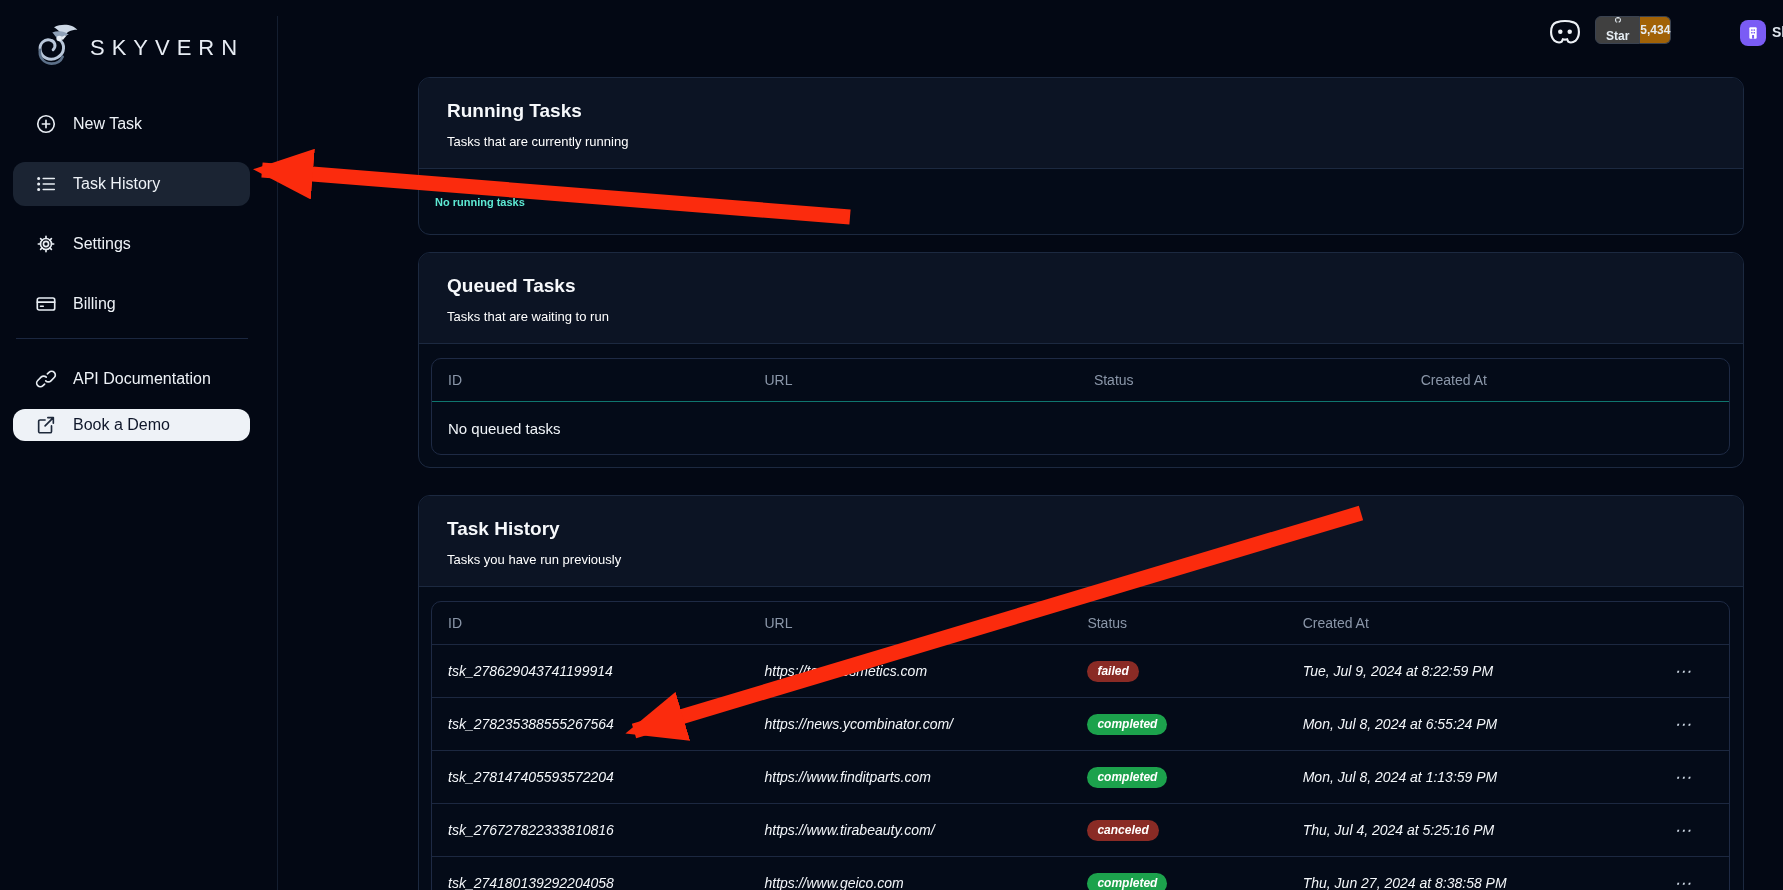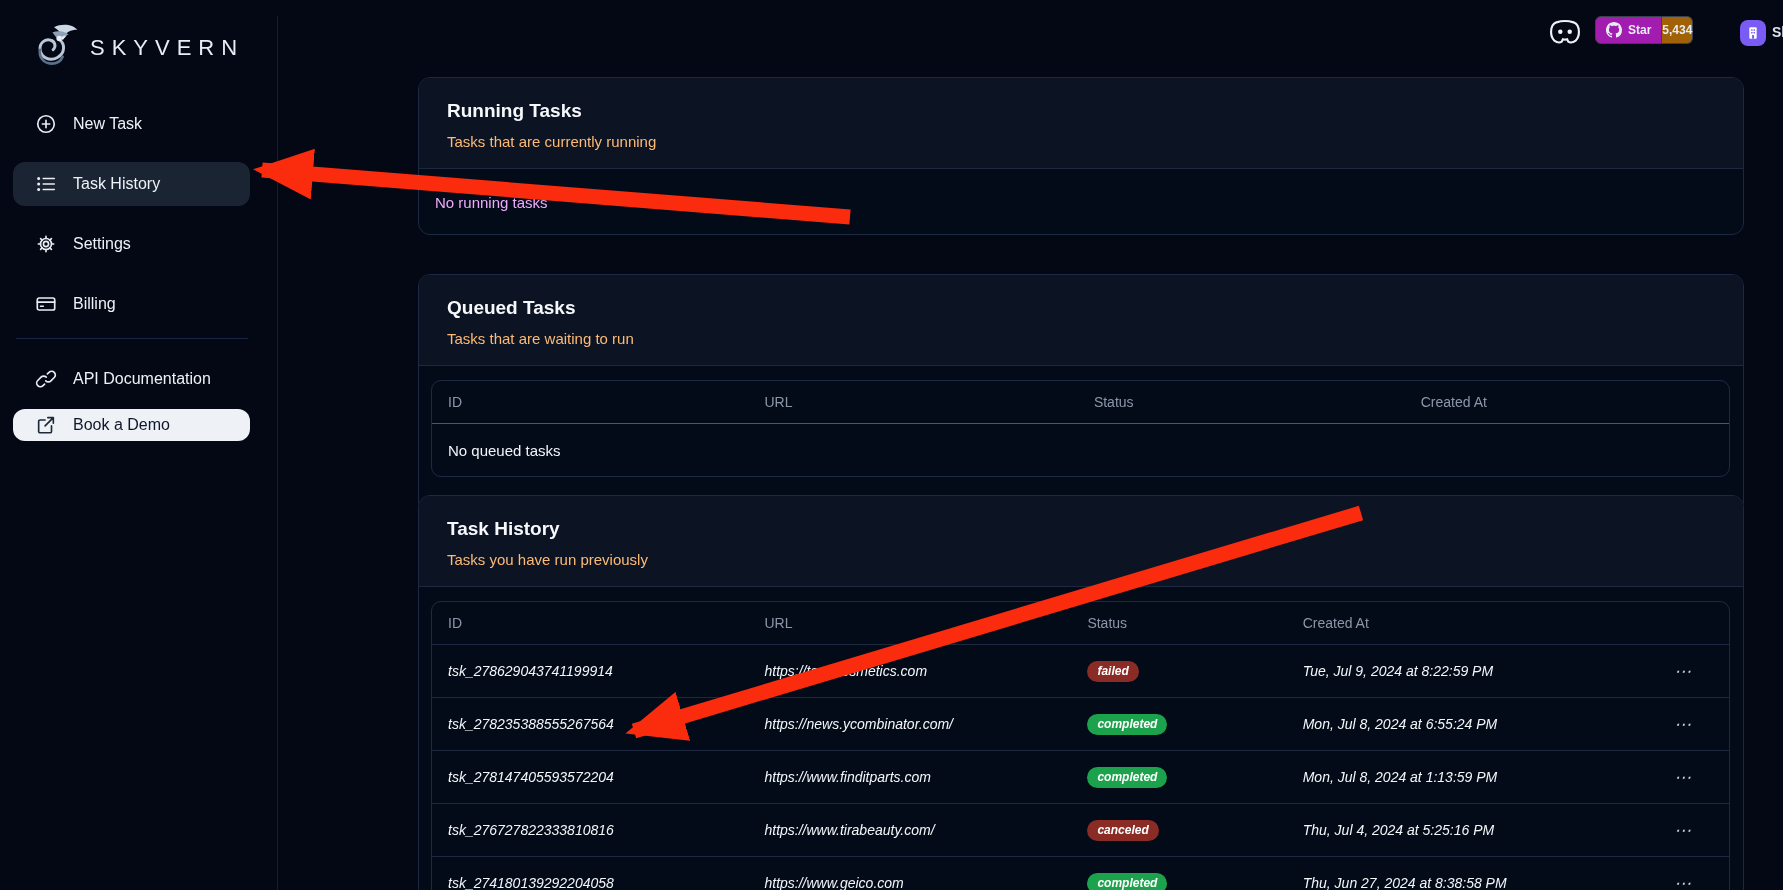--- a/index.html
+++ b/index.html
@@ -34,44 +34,44 @@
   .nav-icon svg{width:22px;height:22px;stroke:#e8edf3;fill:none;stroke-width:1.8;stroke-linecap:round;stroke-linejoin:round;}
   .nav-item.demo-btn .nav-icon svg{stroke:#1e293b;}
   .sidebar-divider{position:absolute;left:16px;top:322px;width:232px;height:1px;background:#1b2740;}
   
   .discord{position:absolute;left:1550px;top:19px;width:30px;height:26px;cursor:pointer;}
   .gh-widget{
     position:absolute;left:1595px;top:16px;height:28px;display:flex;
     font-size:12px;font-weight:700;color:#e6edf3;cursor:pointer;
   }
   .gh-star{
-    display:flex;align-items:center;gap:6px;background:#a21caf;
-    border:1px solid #3a4250;border-radius:6px 0 0 6px;padding:0 10px;
+    display:flex;align-items:center;gap:6px;background:#404040;
+    border:1px solid #3a4250;border-radius:6px 0 0 6px;padding:0 10px;flex-direction:column;
   }
   .gh-count{
     display:flex;align-items:center;background:#a16207;
     border:1px solid #3a4250;border-left:none;border-radius:0 6px 6px 0;padding:0 0;
   }
   .avatar{
     position:absolute;left:1740px;top:20px;width:26px;height:26px;border-radius:8px;
     display:flex;align-items:center;justify-content:center;cursor:pointer;
   }
   .user-name{position:absolute;left:1772px;top:24px;font-size:14px;font-weight:600;color:#dfe6ee;white-space:nowrap;}
   
   .card{
     position:absolute;left:418px;width:1326px;box-sizing:border-box;
     background:#040b18;border:1px solid #1c2940;border-radius:12px;
   }
   .card-header{
     background:#0c1424;border-bottom:1px solid #1c2940;
     border-radius:11px 11px 0 0;padding:22px 16px 18px 28px;
   }
   .card-title{font-size:19px;font-weight:700;color:#f6f8fb;line-height:22px;}
-  .card-subtitle{font-size:15px;color:#fdba74;margin-top:12px;line-height:16px;}
-  .card-empty-plain{padding:0 16px;height:66px;display:flex;align-items:center;font-size:15px;color:#f0abfc;}
+  .card-subtitle{font-size:13px;color:#ffffff;margin-top:12px;line-height:16px;}
+  .card-empty-plain{padding:0 16px;height:66px;display:flex;align-items:center;font-size:11px;color:#5eead4;font-weight:bold;}
   .table-box{
     margin:14px 13px 0 12px;border:1px solid #1e2a44;border-radius:10px;overflow:hidden;
   }
   .t-head{display:grid;height:42px;align-items:center;color:#8b97a9;font-size:14px;}
   .t-row{display:grid;height:52px;align-items:center;border-top:1px solid #1c2840;font-size:14px;color:#f4f7fa;cursor:pointer;font-style:italic;}
   .t-cell{padding-left:16px;overflow:hidden;white-space:nowrap;}
   .grid-queued{grid-template-columns:24.4% 25.4% 25.2% 25%;}
   .grid-history{grid-template-columns:24.4% 24.9% 16.6% 27.1% 7%;}
   .empty-row{height:52px;display:flex;align-items:center;border-top:1px solid #0f766e;font-size:15px;color:#f1f5f9;padding-left:16px;}
   .badge{
@@ -193,21 +193,21 @@
 <span class="user-name">Sk</span>
 
 <section class="card" style="top:77px;height:158px;">
   <div class="card-header">
     <div class="card-title">Running Tasks</div>
     <div class="card-subtitle">Tasks that are currently running</div>
   </div>
   <div class="card-empty-plain">No running tasks</div>
 </section>
 
-<section class="card" style="top:274px;height:240px;">
+<section class="card" style="top:252px;height:216px;">
   <div class="card-header">
     <div class="card-title">Queued Tasks</div>
     <div class="card-subtitle">Tasks that are waiting to run</div>
   </div>
   <div class="table-box">
     <div class="t-head grid-queued" id="queued-head">
         <div class="t-cell">ID</div>
         <div class="t-cell">URL</div>
         <div class="t-cell">Status</div>
         <div class="t-cell">Created At</div>

